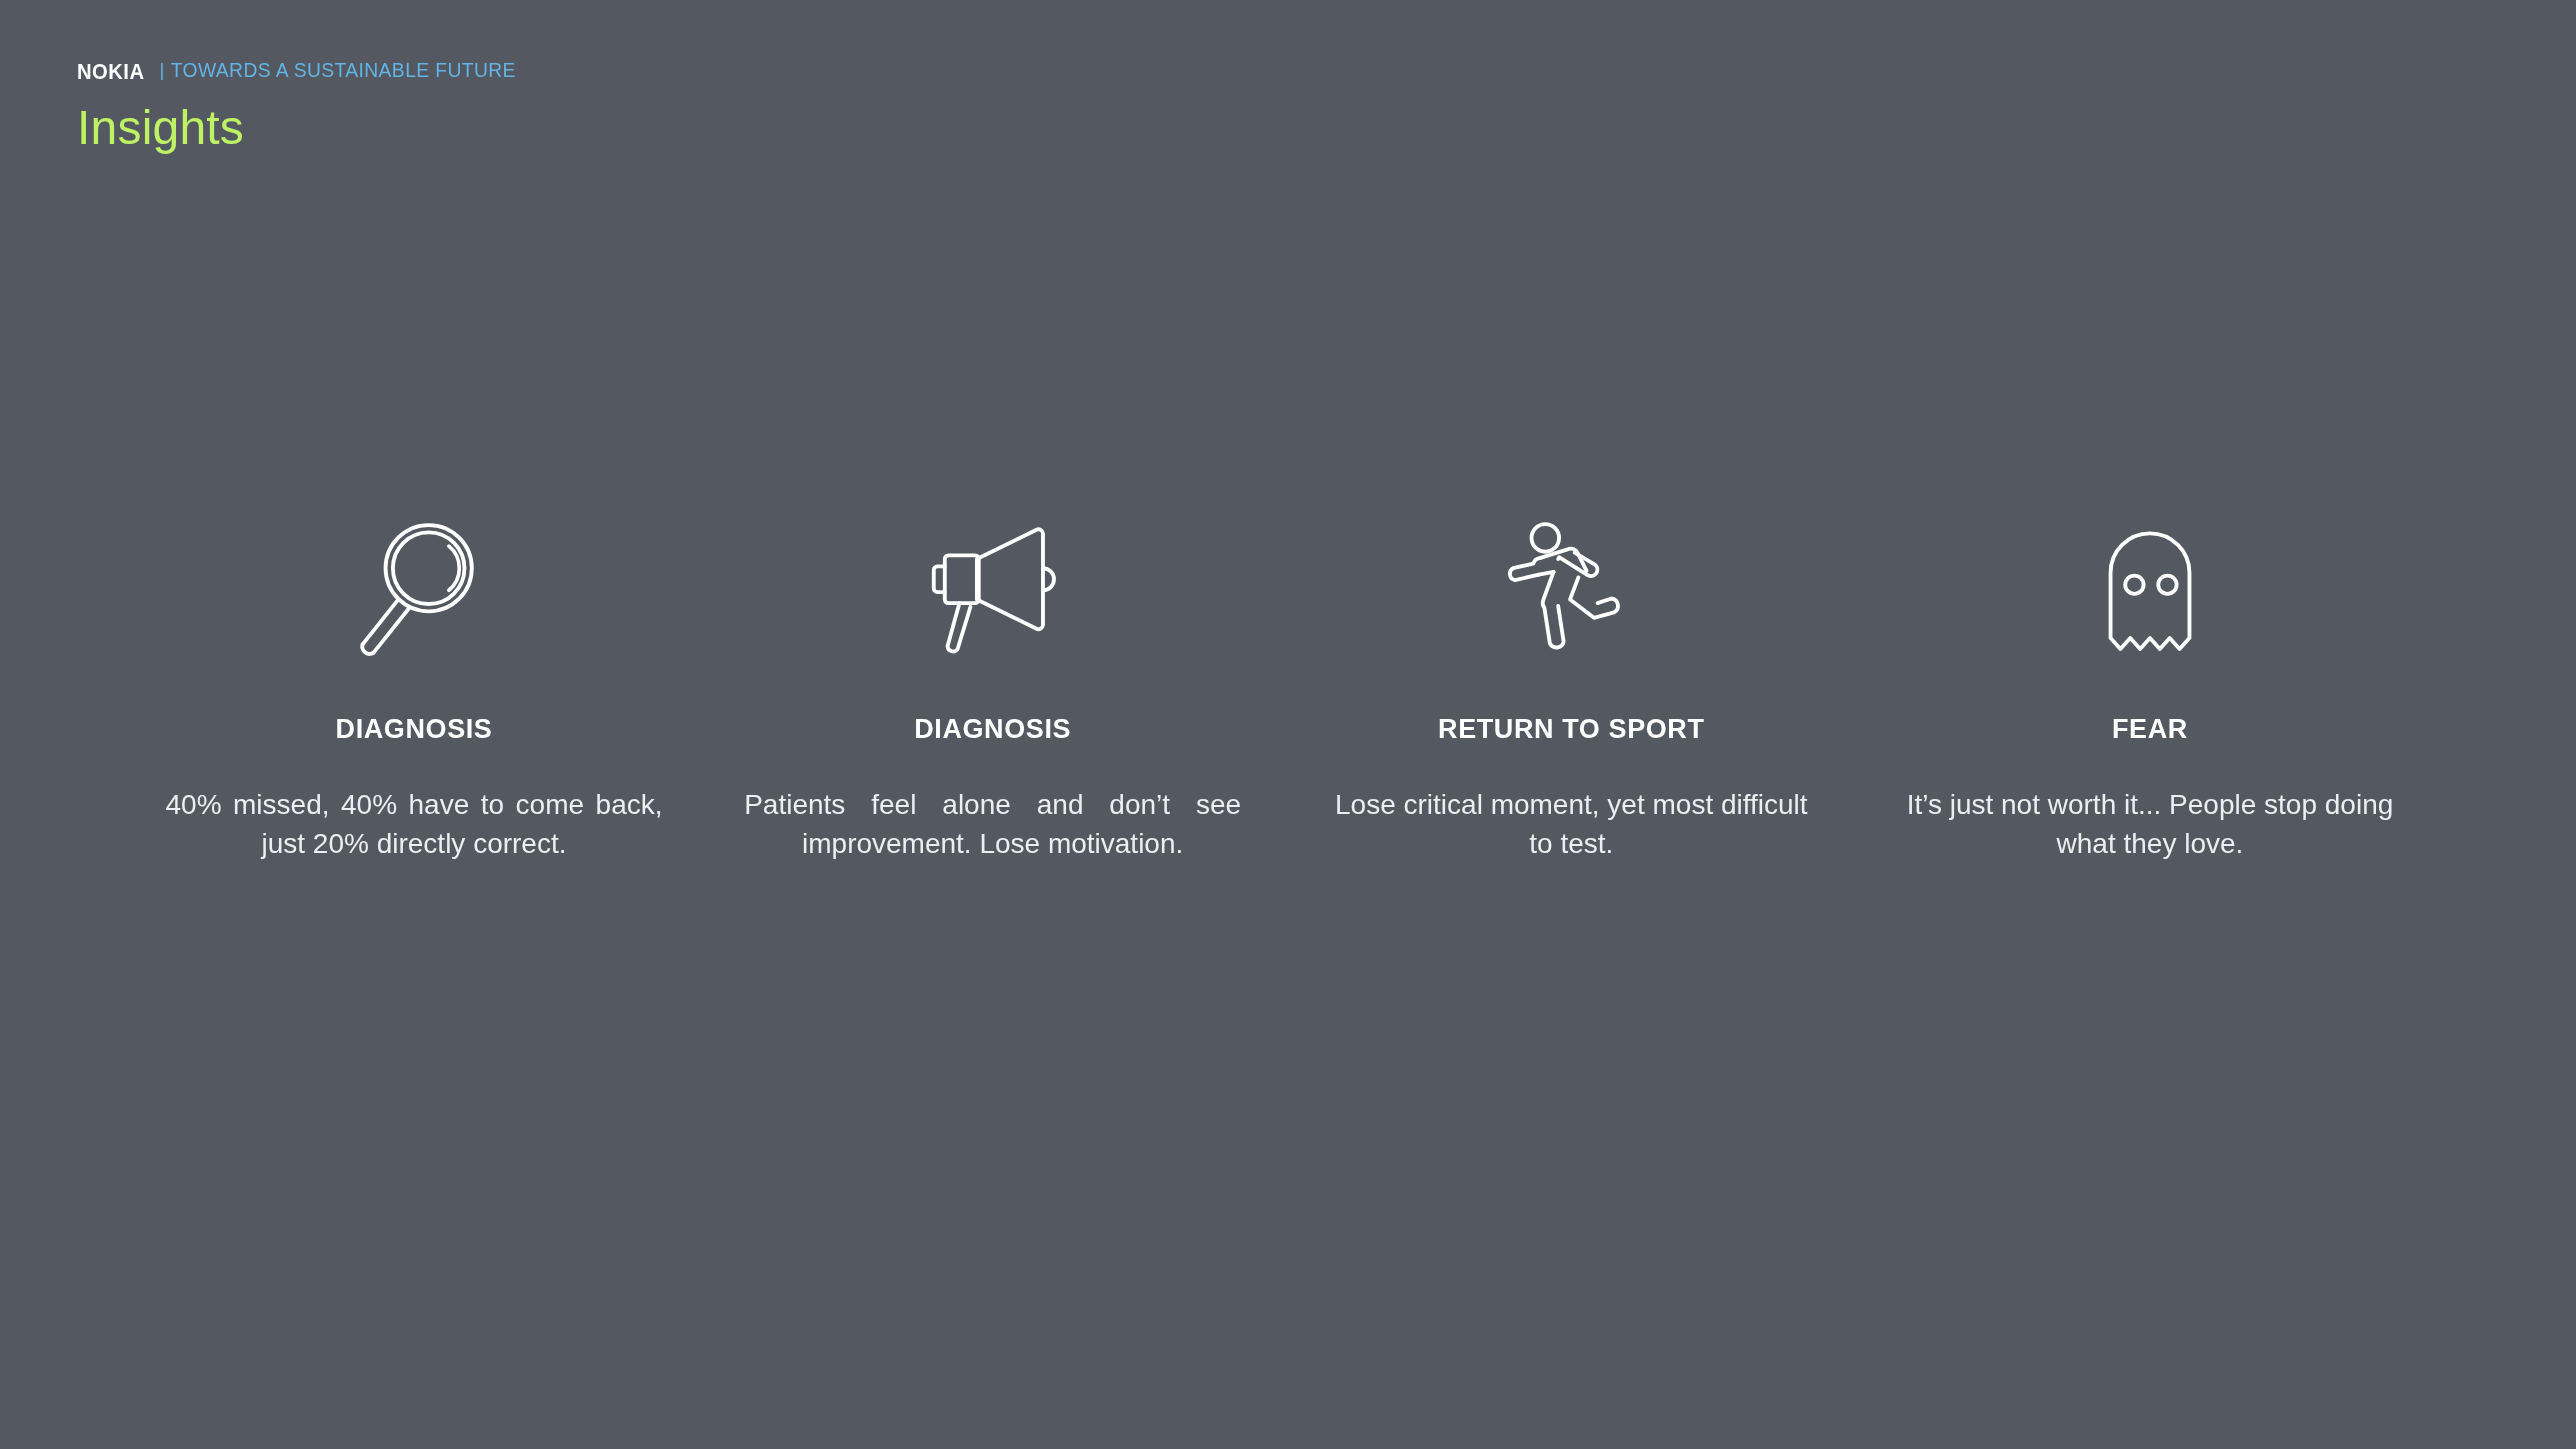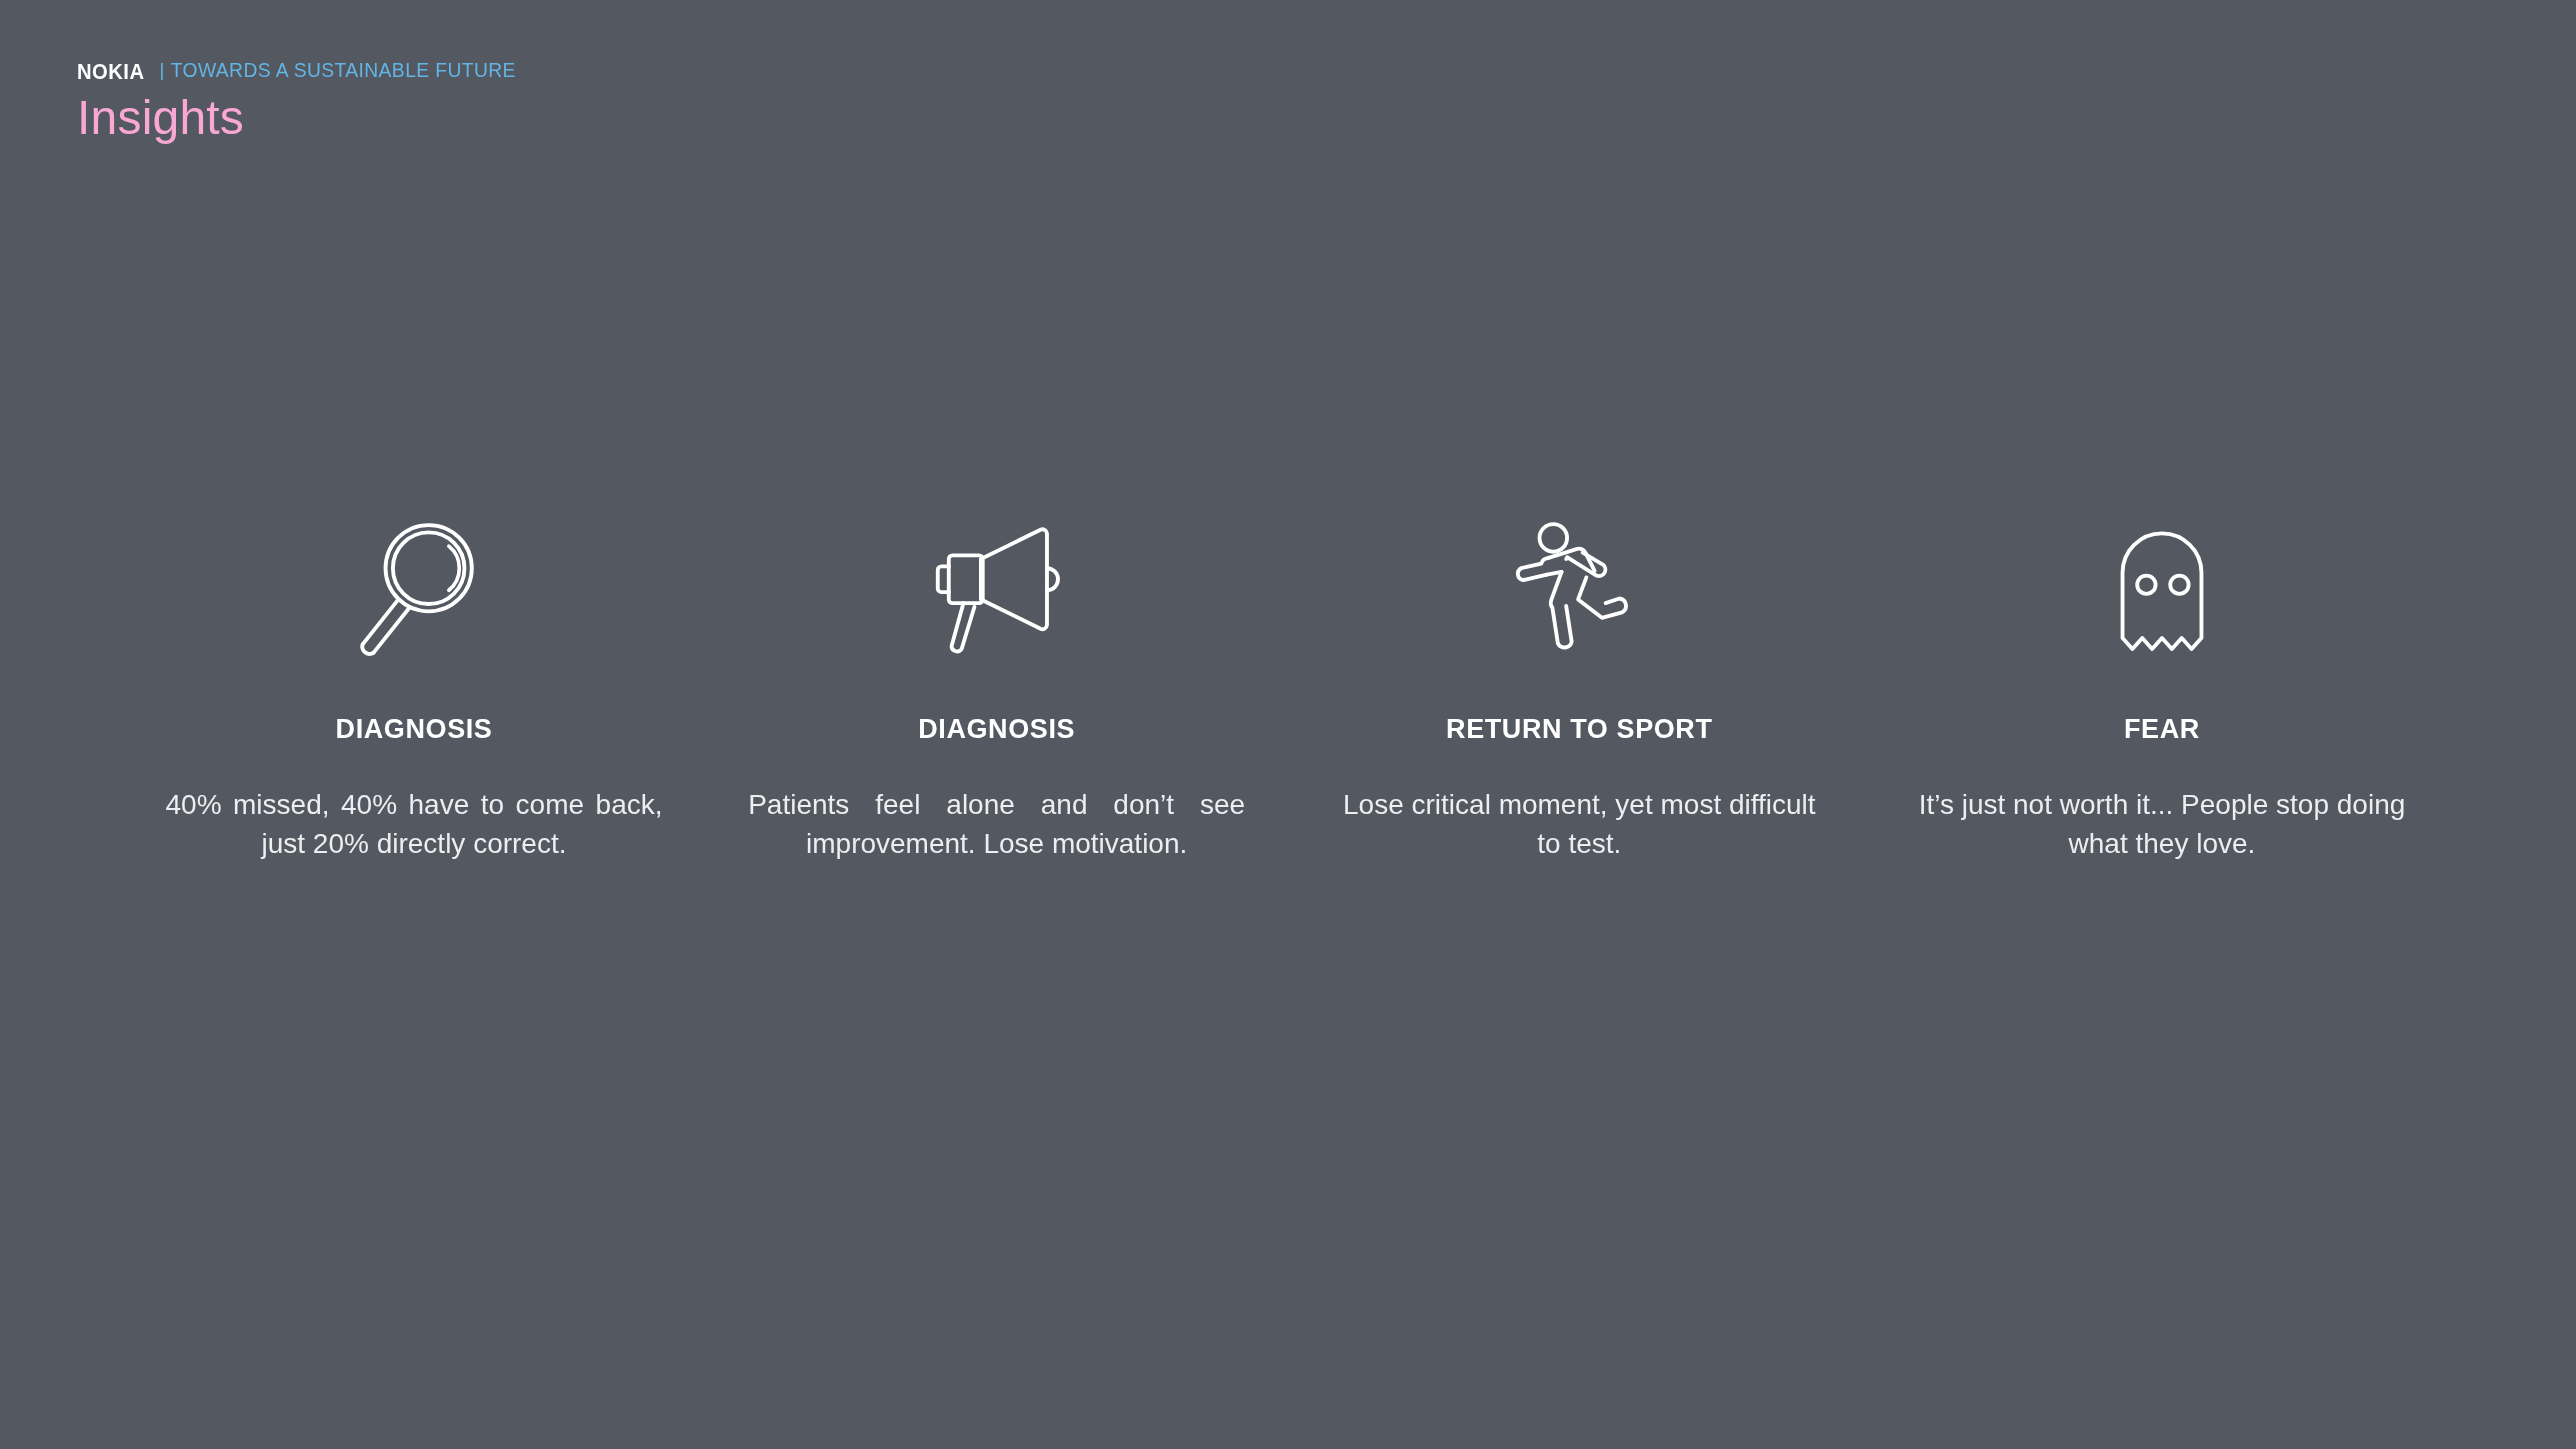--- a/index.html
+++ b/index.html
@@ -50,34 +50,34 @@
   }
   .brand-tagline {
     font-family: "Liberation Sans", sans-serif;
     font-size: 19.3px;
     font-weight: 400;
     letter-spacing: 0.4px;
     color: #62b5e5;
     line-height: 1;
   }
   .page-title {
-    margin-top: 6px;
+    margin-top: 16px;
     font-family: "Liberation Sans", sans-serif;
     font-weight: 300;
     font-size: 48px;
-    color: #f9a8d4;
+    color: #bef264;
     line-height: 1.12;
     letter-spacing: 0.2px;
   }
 
   
   .cards {
     position: absolute;
     left: 138px;
-    right: 138px;
+    right: 150px;
     top: 515px;
     display: flex;
     justify-content: space-between;
     align-items: center;
   }
   .card {
     width: 552px;
     display: flex;
     flex-direction: column;
     align-items: center;

